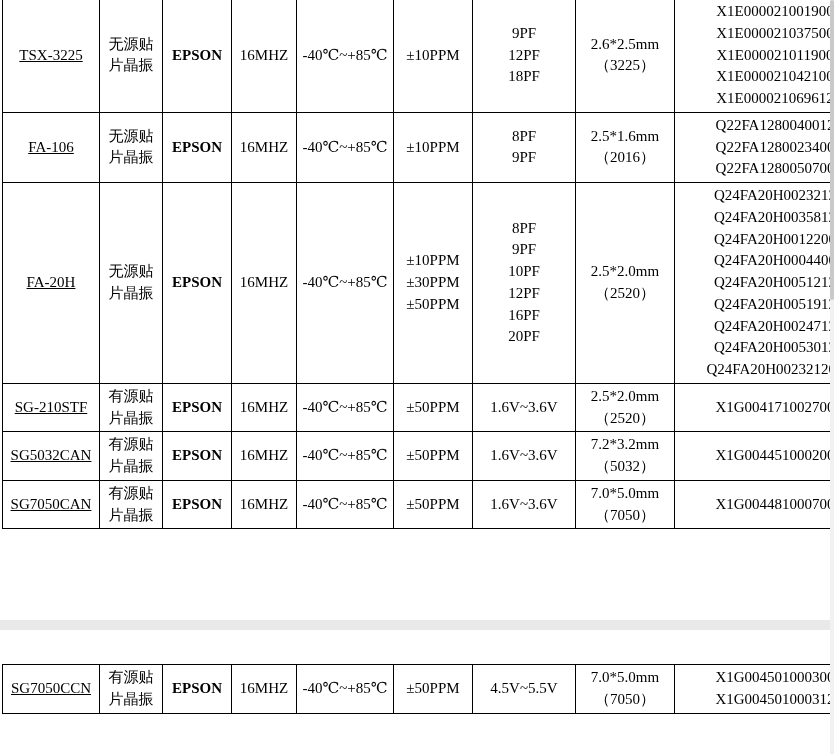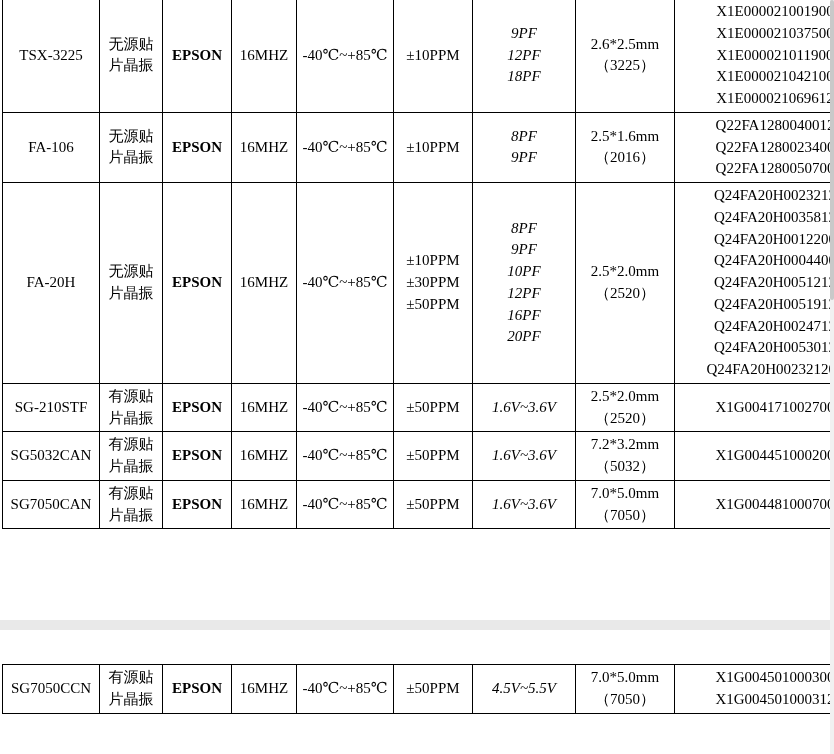--- a/index.html
+++ b/index.html
@@ -37,32 +37,33 @@
     line-height: 1.45;
     font-family: "Liberation Serif", "DejaVu Serif", serif;
     white-space: pre-line;
   }
   .c0 { width: 92px; }
   .c1 { width: 58px; }
   .c2 { width: 64px; font-weight: bold; }
   .c3 { width: 60px; }
   .c4 { width: 92px; }
   .c5 { width: 74px; }
-  .c6 { width: 98px; font-style: italic; }
+  .c6 { width: 98px; }
   .c7 { width: 94px; }
   .c8 { width: 196px; }
 
   .cjk {
     font-family: "DejaVu Sans", "Liberation Sans", sans-serif;
     font-size: 14px;
     line-height: 1.4;
   }
   .partno {
     font-size: 15px;
     letter-spacing: 0px;
+    text-decoration: underline;
   }
   .codes {
     font-size: 14.5px;
     line-height: 1.42;
   }
   .topcut {
     
     position: absolute;
     top: -2px;
     left: 2px;

